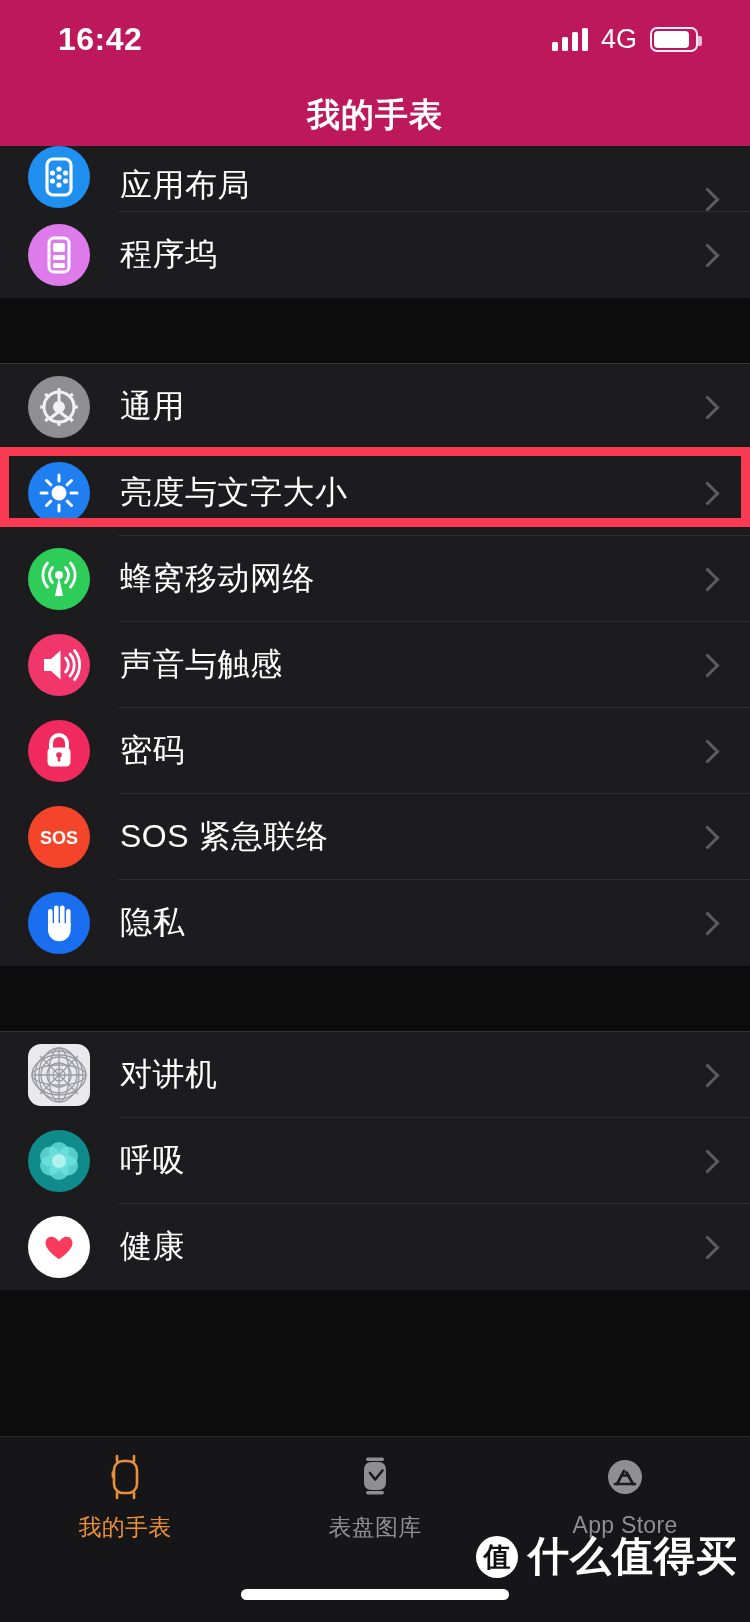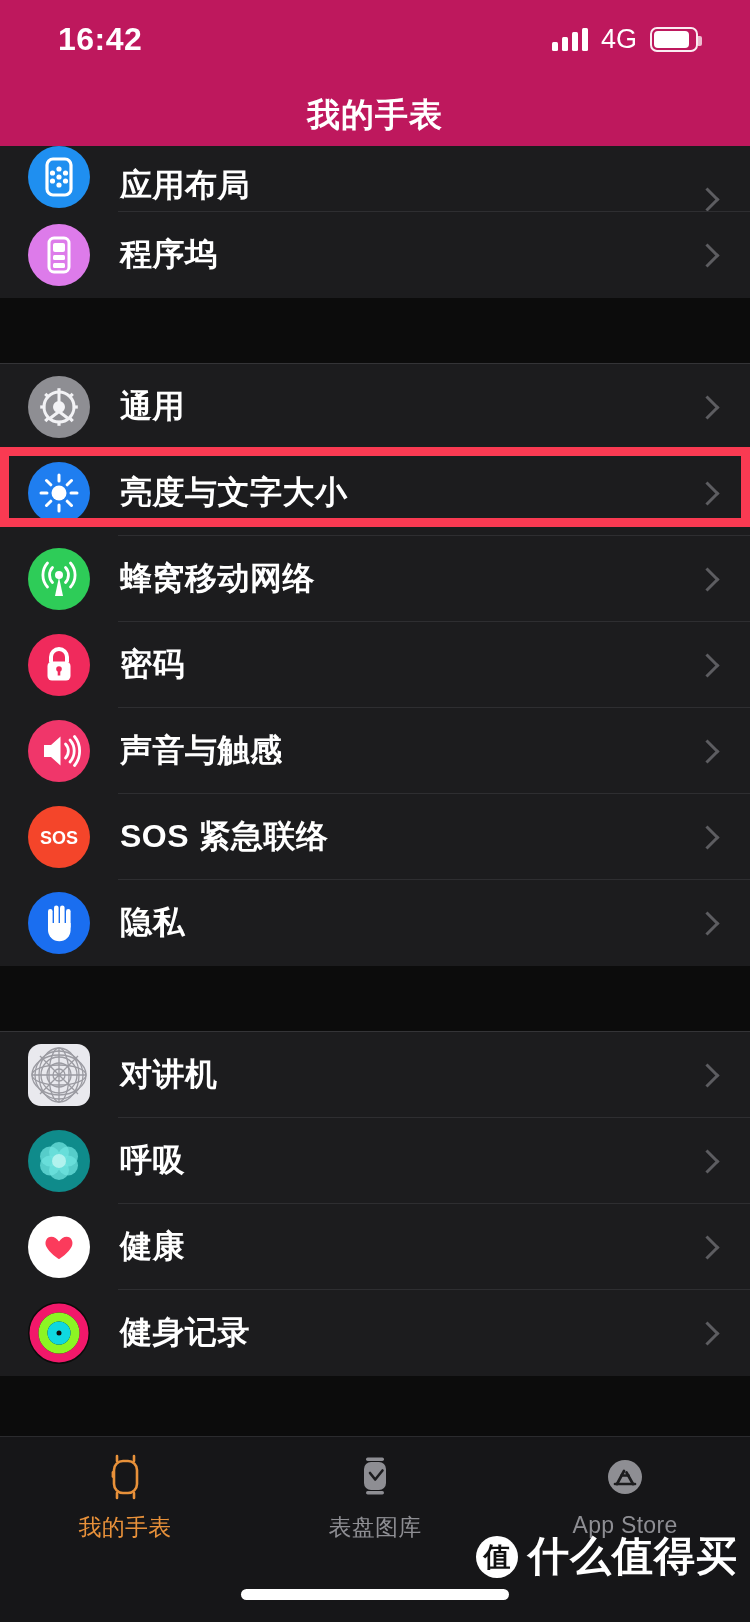--- a/index.html
+++ b/index.html
@@ -55,21 +55,21 @@
   .row .sep{
     position:absolute; left:118px; right:0; bottom:0; height:1px; background:#2e2e31;
   }
   .row:last-child .sep{ display:none; }
 
   .ico{
     width:62px; height:62px; border-radius:50%; flex:0 0 62px;
     display:flex; align-items:center; justify-content:flex-start; position:relative;
   }
   .label{
-    margin-left:30px; color:#fff; font-size:32px; font-weight:700; letter-spacing:.5px;
+    margin-left:30px; color:#fff; font-size:32px; font-weight:400; letter-spacing:.5px;
     white-space:nowrap;
   }
   .chev{
     margin-left:auto; width:17px; height:17px; border-right:3.5px solid #5d5d61;
     border-top:3.5px solid #5d5d61; transform:rotate(45deg); flex:0 0 auto;
   }
 
   
   .ic-svg{ width:62px; height:62px; display:block; }
   .sq{ border-radius:13px !important; }
@@ -225,45 +225,45 @@
             <circle cx="31" cy="27" r="4" fill="#fff"></circle>
             <path d="M31 29 L27 48 h8 z" fill="#fff"></path>
           </svg>
         </div>
         <div class="label">蜂窝移动网络</div>
         <div class="chev"></div>
         <div class="sep"></div>
       </div>
 
       <div class="row">
-        <div class="ico" style="background:#f02a5c">
-          <svg class="ic-svg" viewBox="0 0 62 62">
-            <path d="M23 28 v-5 a8 8 0 0 1 16 0 v5" fill="none" stroke="#fff" stroke-width="4"></path>
-            <rect x="19.5" y="27.5" width="23" height="19" rx="4.5" fill="#fff"></rect>
-            <circle cx="31" cy="35" r="2.8" fill="#f02a5c"></circle>
-            <rect x="29.7" y="35" width="2.6" height="6.5" fill="#f02a5c"></rect>
-          </svg>
-        </div>
-        <div class="label">密码</div>
-        <div class="chev"></div>
-        <div class="sep"></div>
-      </div>
-
-      <div class="row">
         <div class="ico" style="background:#f0366a">
           <svg class="ic-svg" viewBox="0 0 62 62">
             <path d="M16 25 h7 l9.5-8.5 v29 L23 37 h-7 z" fill="#fff"></path>
             <g fill="none" stroke="#fff" stroke-width="2.8" stroke-linecap="round">
               <path d="M37.5 24a10 10 0 0 1 0 14"></path>
               <path d="M42 20a16.5 16.5 0 0 1 0 22"></path>
               <path d="M46.5 16.5a23 23 0 0 1 0 29"></path>
             </g>
           </svg>
         </div>
         <div class="label">声音与触感</div>
+        <div class="chev"></div>
+        <div class="sep"></div>
+      </div>
+
+      <div class="row">
+        <div class="ico" style="background:#f02a5c">
+          <svg class="ic-svg" viewBox="0 0 62 62">
+            <path d="M23 28 v-5 a8 8 0 0 1 16 0 v5" fill="none" stroke="#fff" stroke-width="4"></path>
+            <rect x="19.5" y="27.5" width="23" height="19" rx="4.5" fill="#fff"></rect>
+            <circle cx="31" cy="35" r="2.8" fill="#f02a5c"></circle>
+            <rect x="29.7" y="35" width="2.6" height="6.5" fill="#f02a5c"></rect>
+          </svg>
+        </div>
+        <div class="label">密码</div>
         <div class="chev"></div>
         <div class="sep"></div>
       </div>
 
       <div class="row">
         <div class="ico" style="background:#f4452a">
           <svg class="ic-svg" viewBox="0 0 62 62">
             <text x="31" y="38" text-anchor="middle" fill="#fff" font-family="Liberation Sans, sans-serif" font-size="18" font-weight="700">SOS</text>
           </svg>
         </div>
@@ -340,31 +340,20 @@
           <svg class="ic-svg" viewBox="0 0 62 62">
             <path d="M31 43c-1 0-10-6.8-12.6-12.2-2.4-5 .4-10 4.9-10 3.1 0 5.4 1.9 7.7 4.6
                      2.3-2.7 4.6-4.6 7.7-4.6 4.5 0 7.3 5 4.9 10C41 36.2 32 43 31 43z" fill="#fb3b5c"></path>
           </svg>
         </div>
         <div class="label">健康</div>
         <div class="chev"></div>
         <div class="sep"></div>
       </div>
 
-      <div class="row">
-        <div class="ico" style="background:#0b0b0b">
-          <svg class="ic-svg" viewBox="0 0 62 62">
-            <circle cx="31" cy="31" r="25" fill="none" stroke="#f2186a" stroke-width="9"></circle>
-            <circle cx="31" cy="31" r="16" fill="none" stroke="#8cf523" stroke-width="9"></circle>
-            <circle cx="31" cy="31" r="7" fill="none" stroke="#0fd8e0" stroke-width="9"></circle>
-          </svg>
-        </div>
-        <div class="label">健身记录</div>
-        <div class="chev"></div>
-      </div>
     </div>
   </div>
 
   <div class="highlight"></div>
 
   <div class="tabbar">
     <div class="tabs">
       <div class="tab active">
         <div class="ticon">
           <svg width="44" height="50" viewBox="0 0 44 50">

